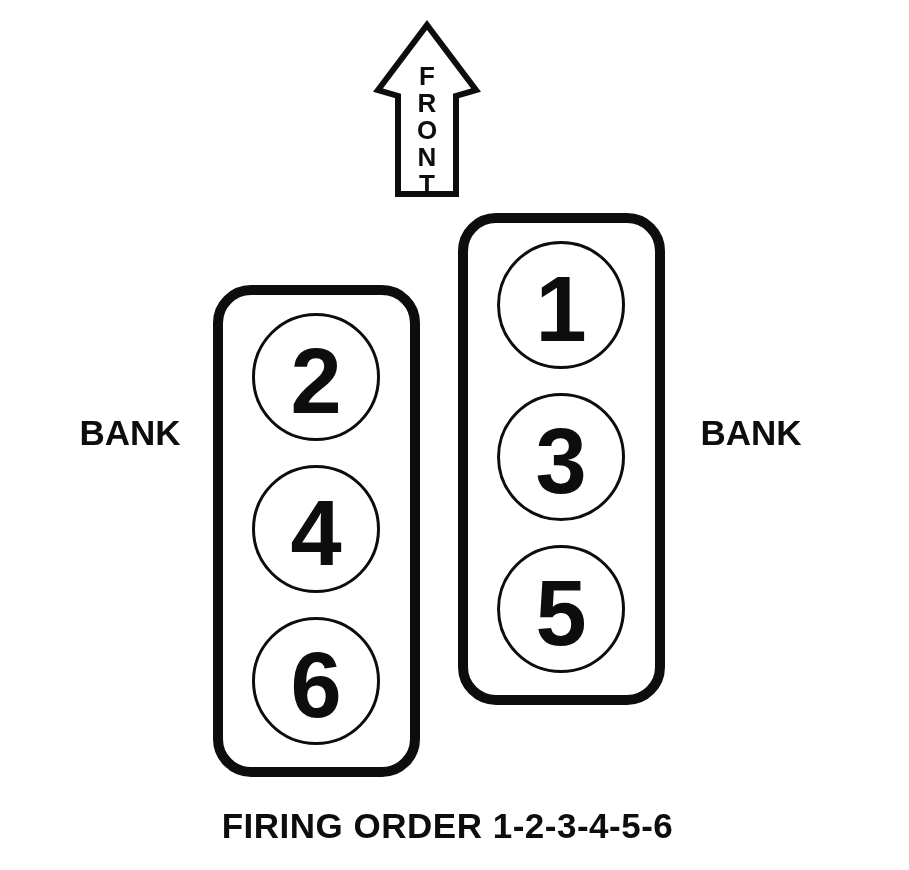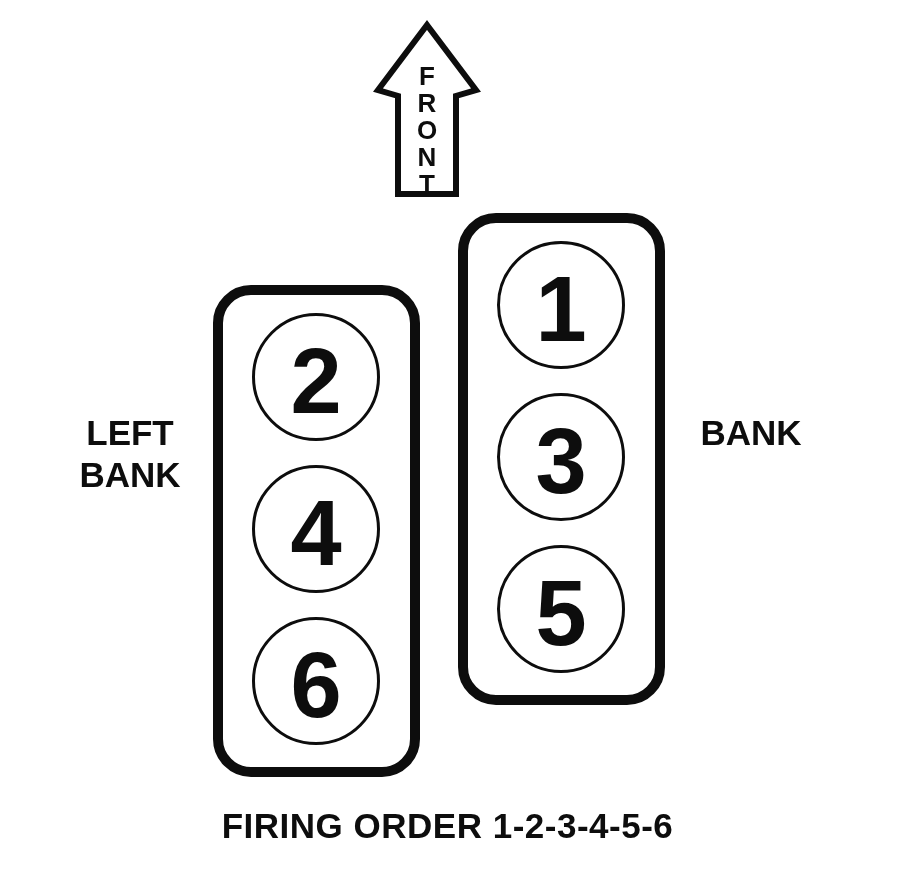--- a/index.html
+++ b/index.html
@@ -137,21 +137,20 @@
     </div>
     <div class="cylinder cyl-pos-1">
       <span>3</span>
     </div>
     <div class="cylinder cyl-pos-2">
       <span>5</span>
     </div>
   </div>
 
   <div class="bank-label left-label">
-    <div>LEFT</div>
     <div>BANK</div>
   </div>
 
   <div class="bank-label right-label">
     <div>BANK</div>
   </div>
 
   <div class="caption">FIRING ORDER 1-2-3-4-5-6</div>
 
 </div>

